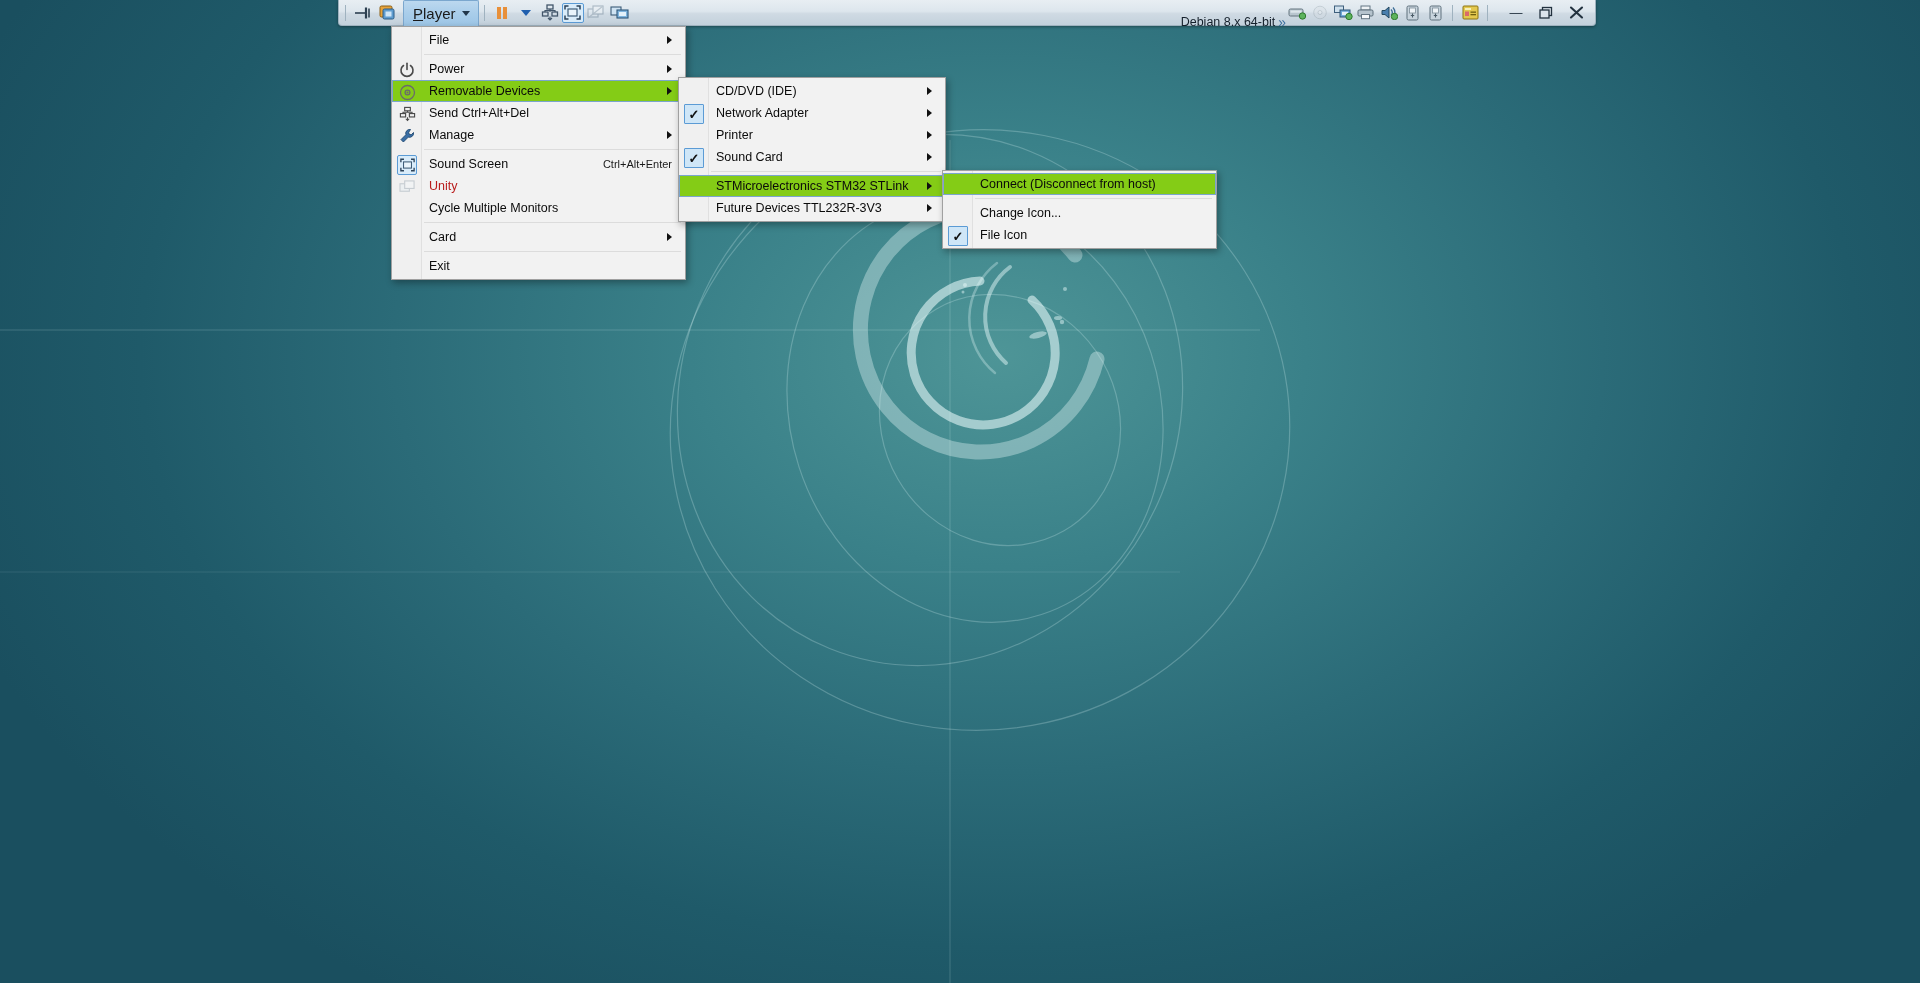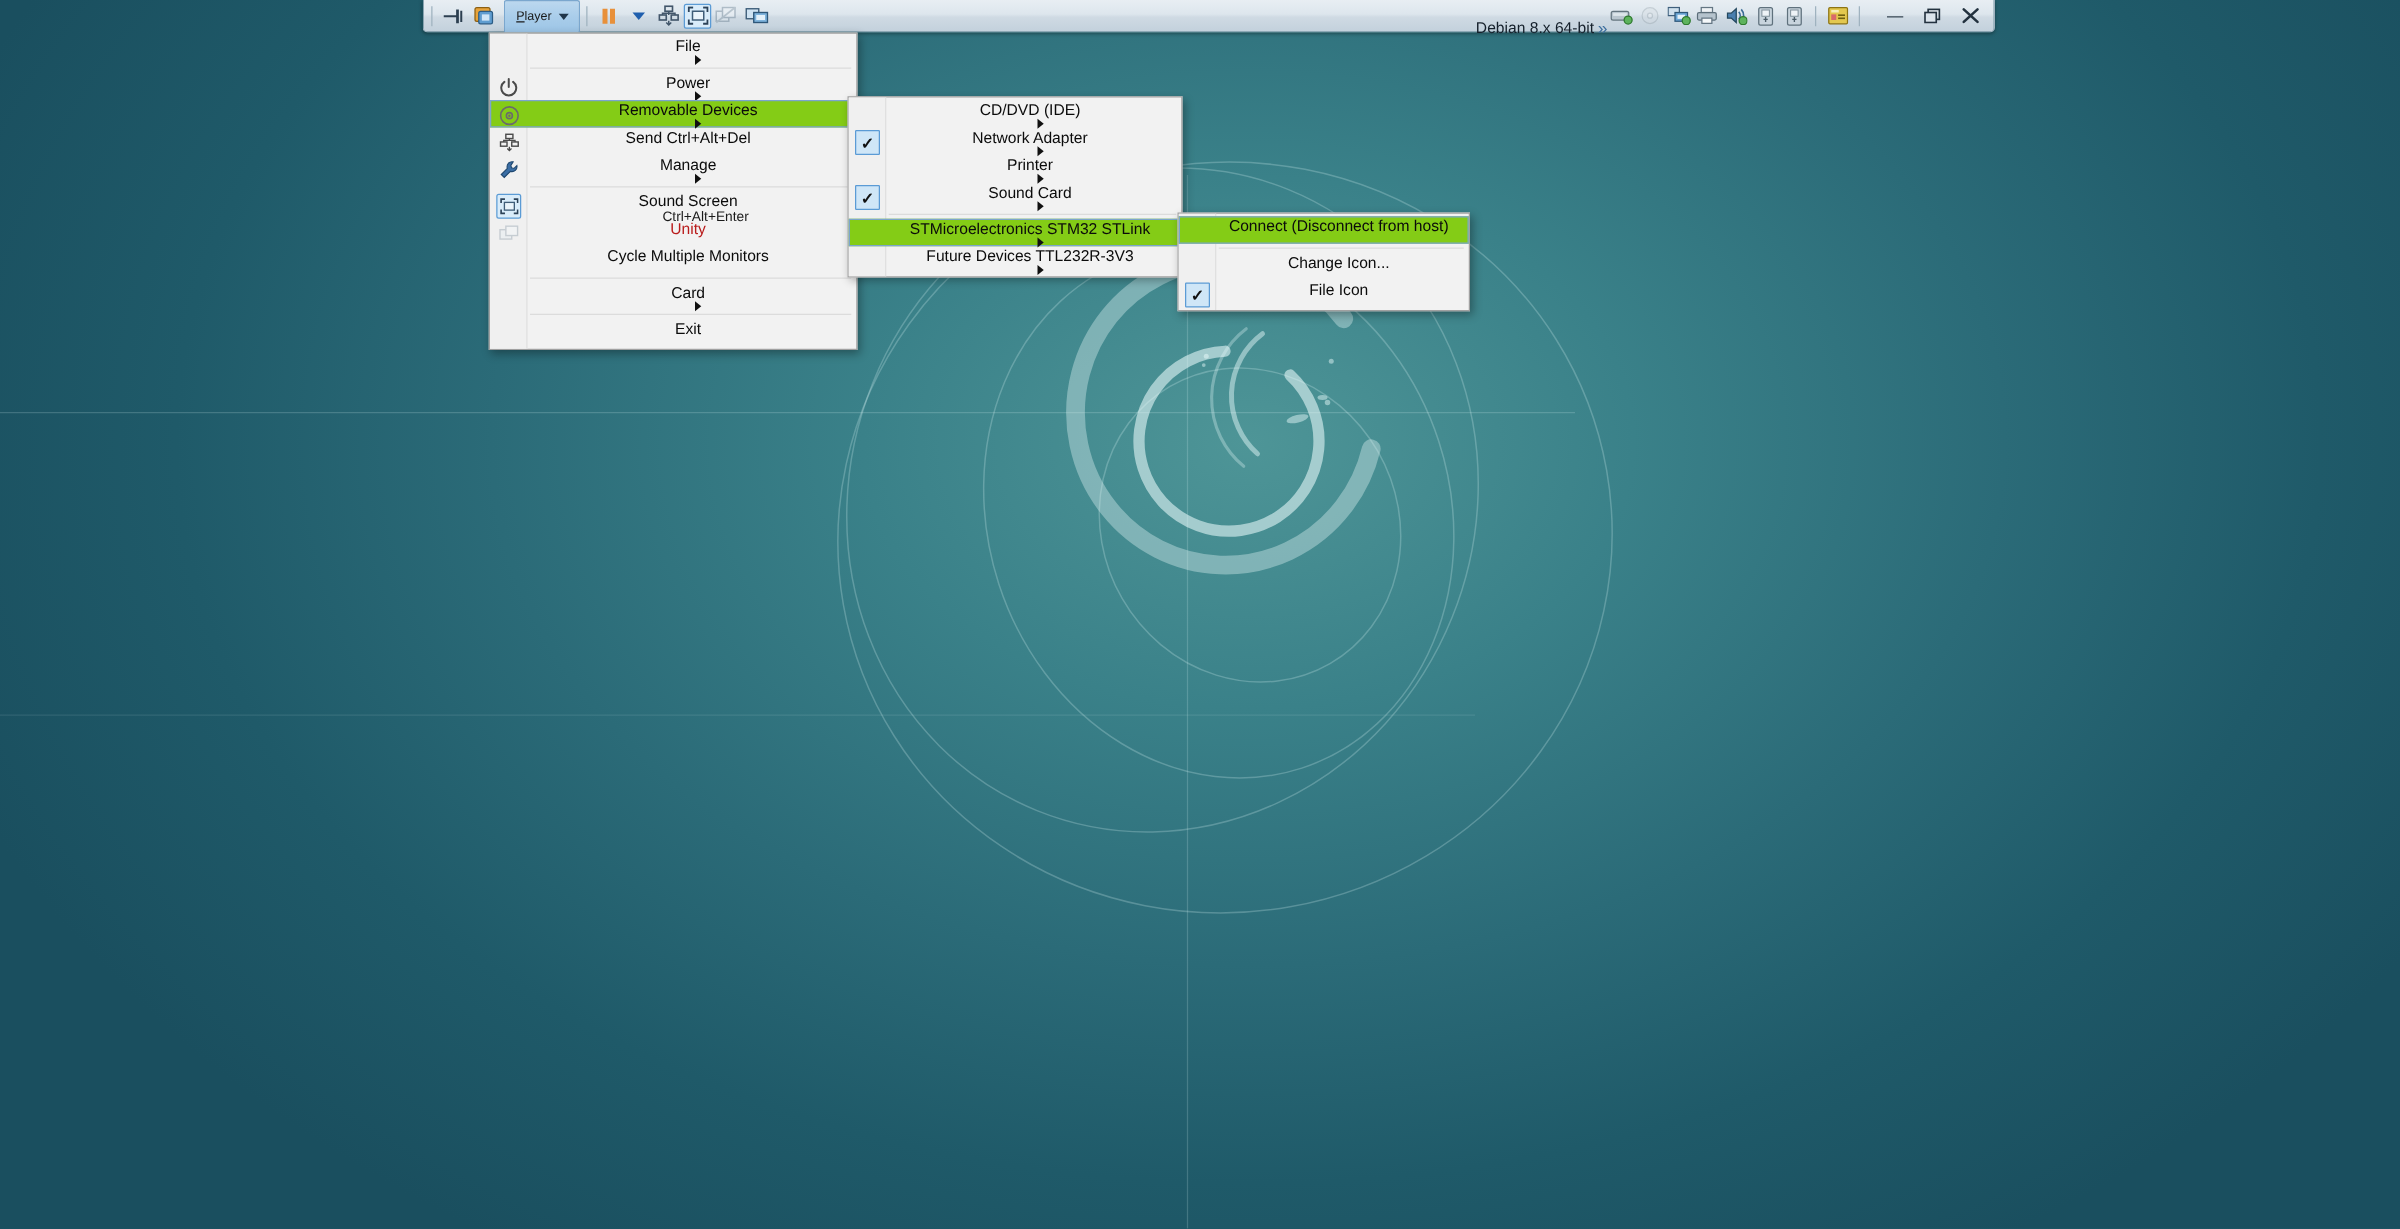--- a/index.html
+++ b/index.html
@@ -35,21 +35,21 @@
     cursor: default; flex: 0 0 auto;
   }
   .tb-icon.dim { opacity: .38; }
   .tb-sep { width: 1px; height: 16px; background: #9fb2bf; margin: 0 5px; flex: 0 0 auto; }
 
   #player-menu-btn {
     height: 26px; margin-left: 4px; padding: 0 8px 0 9px;
     display: flex; align-items: center; gap: 6px;
     background: linear-gradient(180deg,#bcd8ef 0%, #a9cdea 50%, #9cc5e6 100%);
     border: 1px solid #7ba7ce; border-bottom: none;
-    font-size: 10px; color: #1a1a1a; cursor: default;
+    font-size: 15px; color: #1a1a1a; cursor: default;
     border-top-left-radius: 2px; border-top-right-radius: 2px;
   }
   #player-menu-btn u { text-decoration: underline; }
   .caret-down { width: 0; height: 0; border-left: 4px solid transparent; border-right: 4px solid transparent; border-top: 5px solid #21364a; }
   .caret-blue { width: 0; height: 0; border-left: 5px solid transparent; border-right: 5px solid transparent; border-top: 6px solid #1f5fae; }
 
   #vm-title {
     margin-left: auto; font-size: 12.5px; color: #15202b;
     display: flex; align-items: center; gap: 3px; padding-right: 2px; white-space: nowrap; margin-top: 19px;
   }
@@ -69,21 +69,21 @@
     padding: 2px 0; z-index: 80;
     font-size: 12.5px; color: #0b0b0b;
   }
   .menu::before {
     content: ""; position: absolute; top: 0; bottom: 0; width: 29px;
     background: #f0f0f0; border-right: 1px solid #e0e0e0;
   }
   .mi {
     position: relative; height: 22px; display: flex; align-items: center;
     padding-left: 36px; padding-right: 12px; white-space: nowrap;
-    border: 1px solid transparent; z-index: 2; flex-direction: column;
+    border: 1px solid transparent; z-index: 2;
   }
   .mi.hl { background: #84cc16; border-color: #7ba5cd; }
   .mi.disabled { color: #b91c1c; }
   .mi .label { flex: 1 1 auto; }
   .mi .accel { color: #1a1a1a; margin-left: 28px; font-size: 11px; }
   .mi .arrow {
     width: 0; height: 0; margin-left: 16px;
     border-top: 4px solid transparent; border-bottom: 4px solid transparent; border-left: 5px solid #111;
   }
   .sep { height: 1px; background: #dcdcdc; margin: 3px 4px 3px 32px; position: relative; z-index: 2; }
@@ -404,21 +404,21 @@
   <div class="mi hl">
     <span class="label">STMicroelectronics STM32 STLink</span>
     <span class="arrow"></span>
   </div>
   <div class="mi">
     <span class="label">Future Devices TTL232R-3V3</span>
     <span class="arrow"></span>
   </div>
 </div>
 
-<div class="menu" id="device-menu" style="left:942px; top:170px; width:234px;">
+<div class="menu" id="device-menu" style="left:942px; top:170px; width:275px;">
   <div class="mi hl">
     <span class="label">Connect (Disconnect from host)</span>
   </div>
   <div class="sep"></div>
   <div class="mi">
     <span class="label">Change Icon...</span>
   </div>
   <div class="mi">
     <span class="chk">✓</span>
     <span class="label">File Icon</span>

